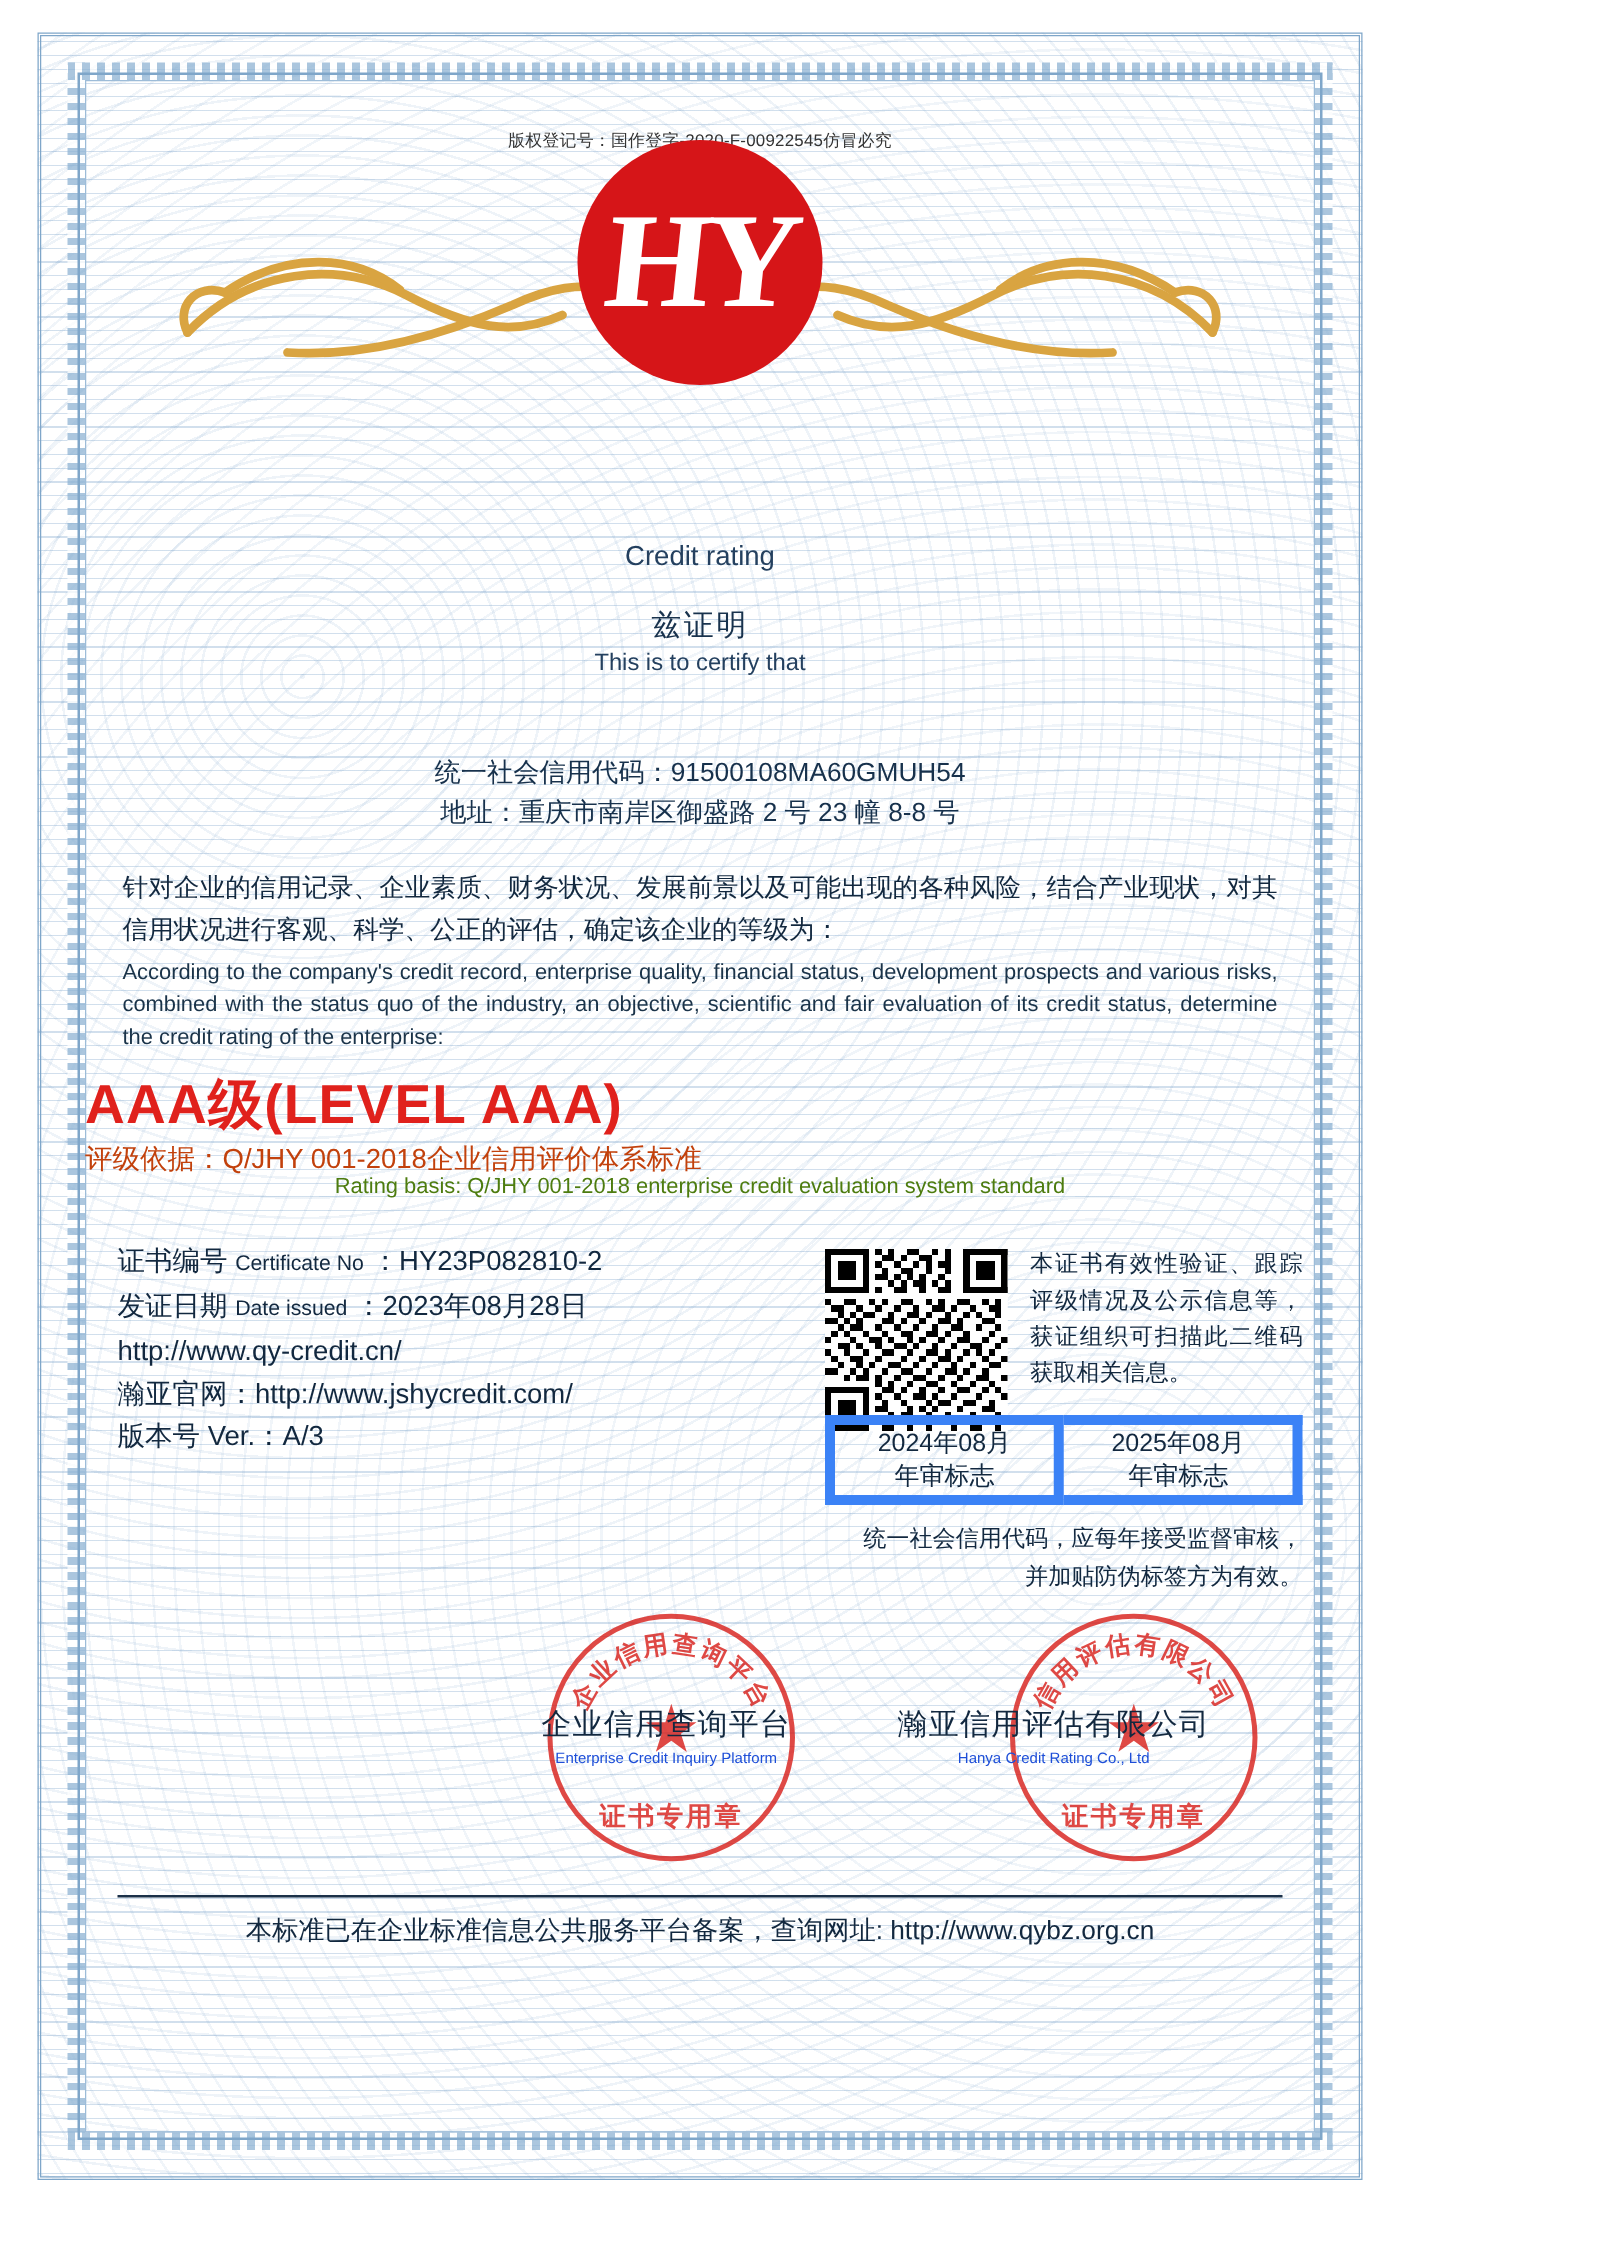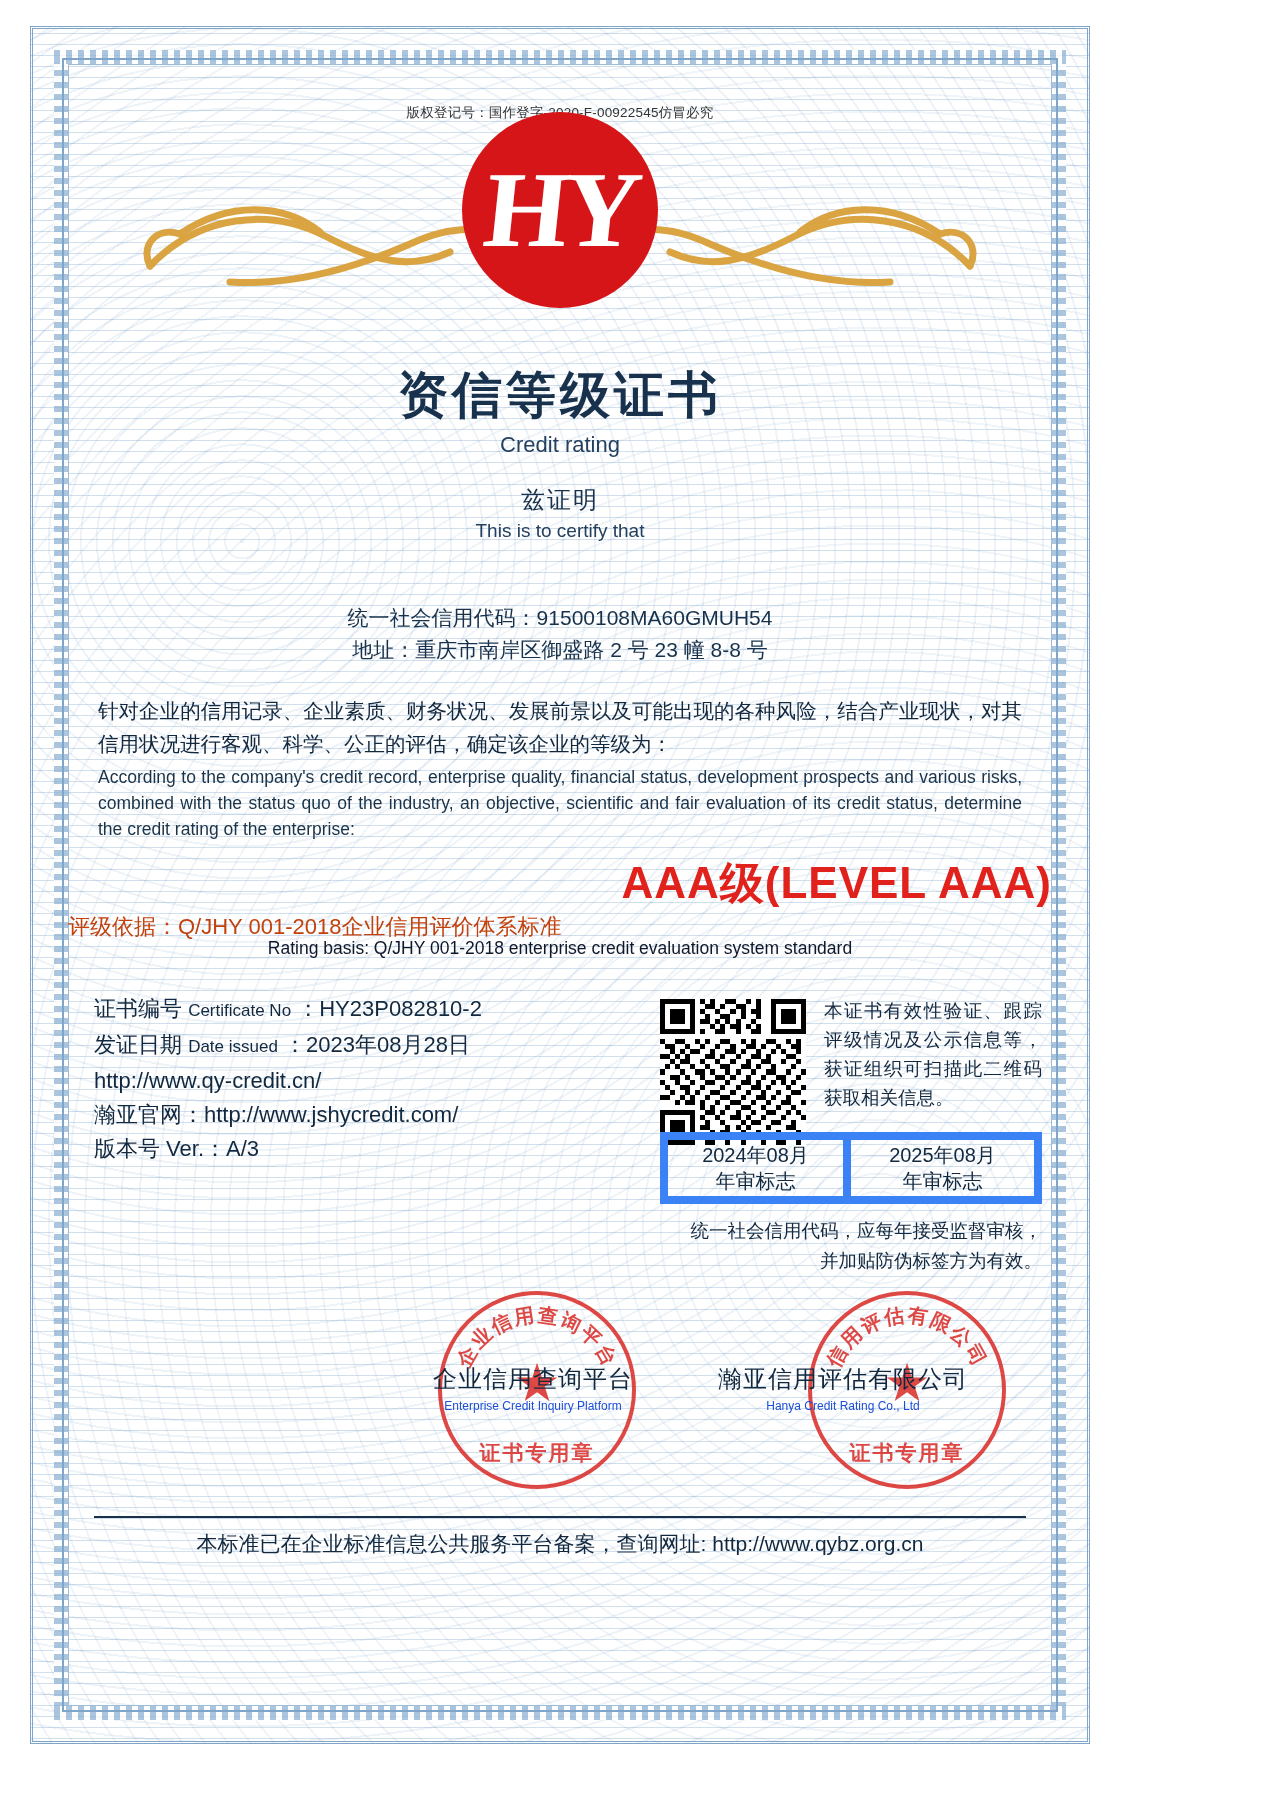--- a/index.html
+++ b/index.html
@@ -153,31 +153,31 @@
     text-align:justify;
   }
   .para-en{
     position:absolute;top:700px;left:30px;width:924px;
     font-size:17.5px;line-height:26px;color:#1a3349;
     text-align:justify;
   }
   
   .level{
     position:absolute;top:790px;left:0;width:984px;
-    text-align:right;
+    text-align:left;
     font-size:44px;font-weight:bold;color:#e0211c;
     letter-spacing:1px;
   }
   .basis-cn{
     position:absolute;top:848px;left:0;width:984px;
     font-size:22px;color:#c2410c;
   }
   .basis-en{
     position:absolute;top:874px;left:0;width:984px;
-    text-align:center;font-size:17.5px;color:#0f172a;
+    text-align:center;font-size:17.5px;color:#4d7c0f;
   }
   
   .details{
     position:absolute;top:928px;left:26px;width:520px;
     font-size:22px;line-height:34px;color:#12283f;
   }
   .details .lbl-en{font-size:17px;}
   
   .qr{
     position:absolute;top:935px;left:592px;
@@ -283,21 +283,20 @@
         <path d="M70,60 C120,26 175,30 210,58"></path>
         <path d="M120,108 C180,112 240,96 300,70 C330,56 355,52 380,58"></path>
         <path d="M40,92 C30,72 46,52 70,60"></path>
       </g>
     </svg>
 
     <div class="logo">
       <span class="logo-mark">HY</span>
     </div>
 
-    <div class="title-cn">资信等级证书</div>
     <div class="title-en">Credit rating</div>
 
     <div class="certify-cn">兹证明</div>
     <div class="certify-en">This is to certify that</div>
 
     <div class="credit-code">统一社会信用代码：91500108MA60GMUH54</div>
     <div class="address">地址：重庆市南岸区御盛路 2 号 23 幢 8-8 号</div>
 
     <div class="para-cn">针对企业的信用记录、企业素质、财务状况、发展前景以及可能出现的各种风险，结合产业现状，对其信用状况进行客观、科学、公正的评估，确定该企业的等级为：</div>
     <div class="para-en">According to the company's credit record, enterprise quality, financial status, development prospects and various risks, combined with the status quo of the industry, an objective, scientific and fair evaluation of its credit status, determine the credit rating of the enterprise:</div>

